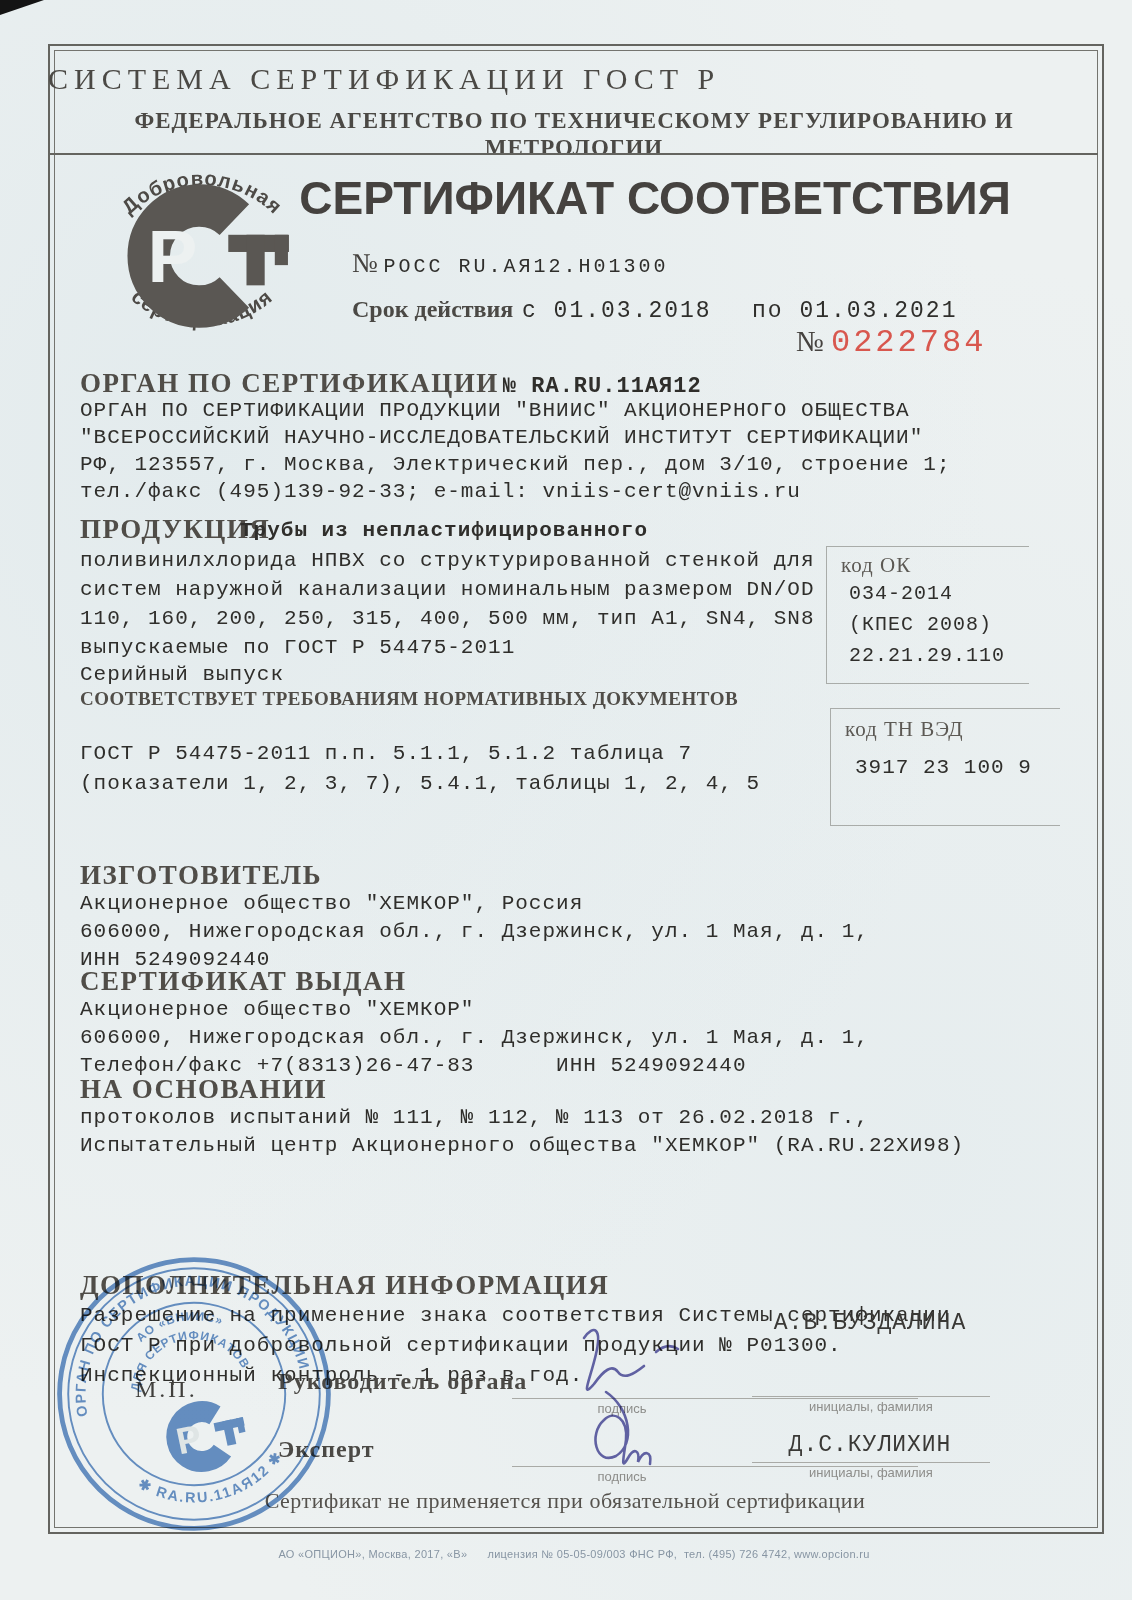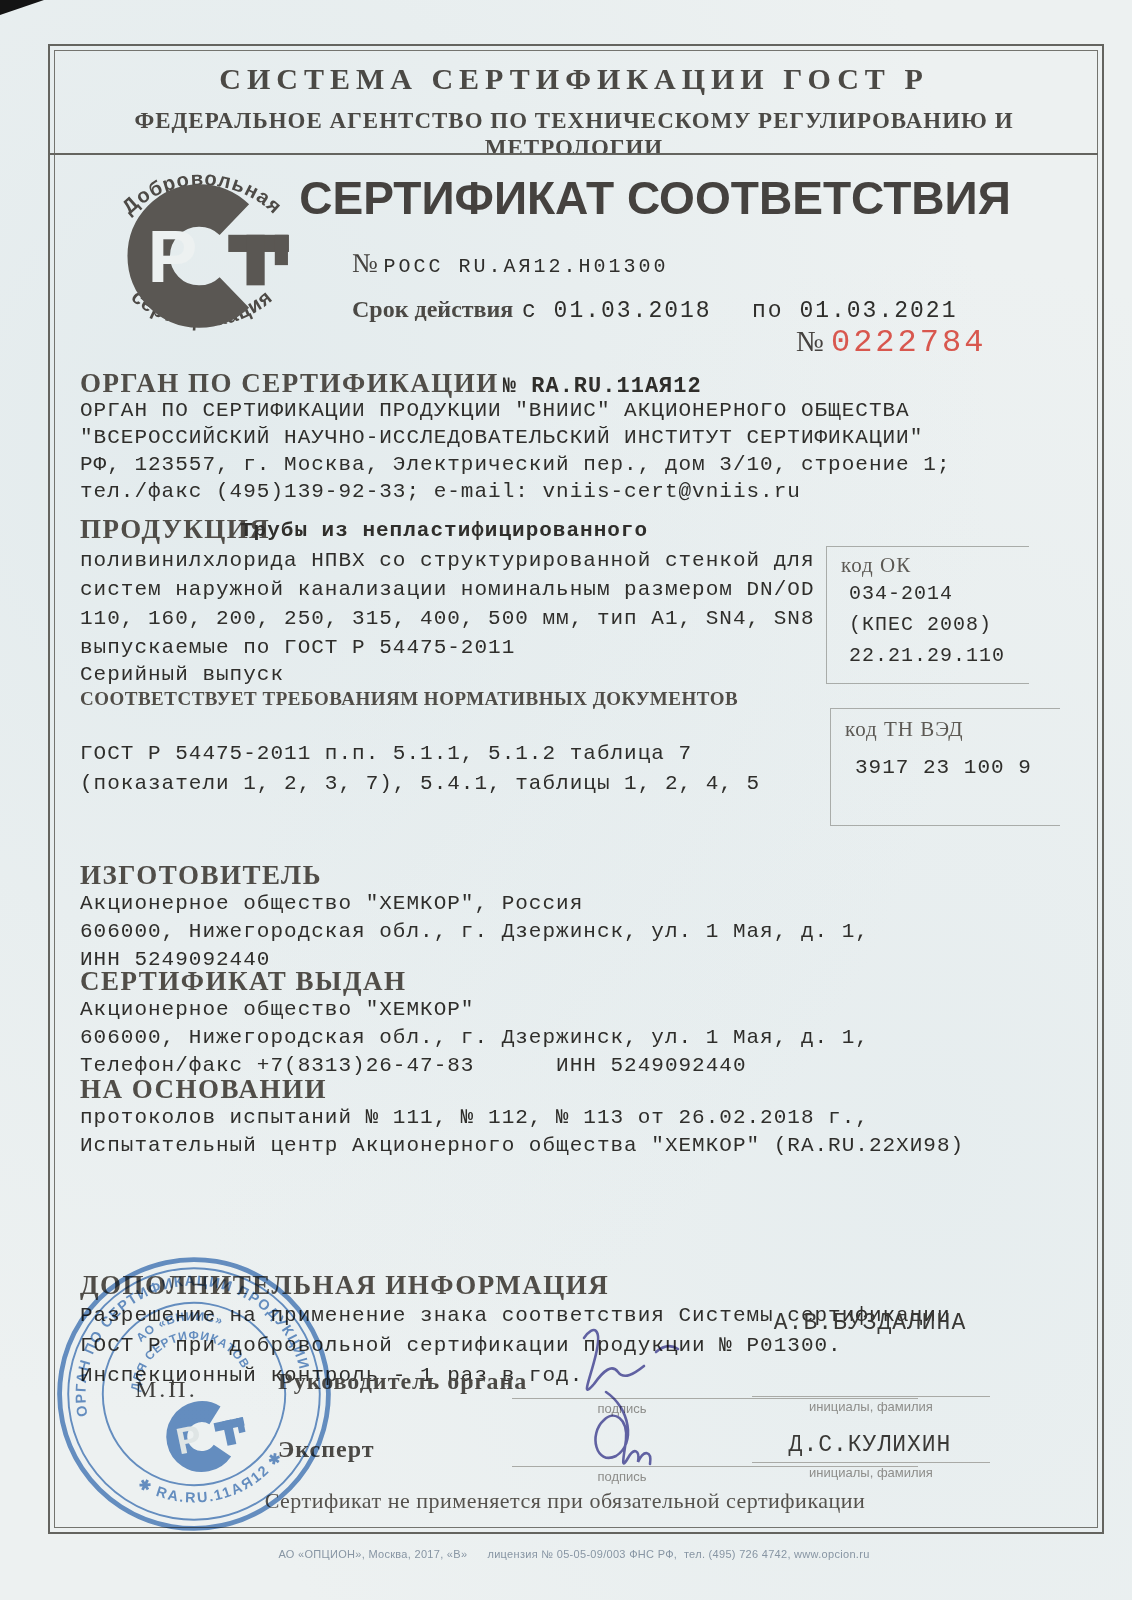--- a/index.html
+++ b/index.html
@@ -11,22 +11,22 @@
       radial-gradient(ellipse at 82% 72%, rgba(214,228,233,.30), transparent 55%),
       #edf1f1;}
   .abs{position:absolute;}
   .corner-artifact{left:0;top:0;width:44px;height:15px;background:#141414;
     clip-path:polygon(0 0,100% 0,0 100%);}
   
   .frame-outer{left:48px;top:44px;width:1052px;height:1486px;border:2px solid #64645f;}
   .frame-inner{position:absolute;left:4px;top:4px;right:4px;bottom:4px;border:1px solid #74746f;}
   .hdr-divider{left:50px;top:153px;width:1048px;height:0;border-top:2px solid #64645f;}
   
-  .h-line1{left:48px;top:62px;width:1052px;text-align:center;
-    font-weight:700;font-size:30px;letter-spacing:6px;color:#4b4945;}
+  .h-line1{left:48px;top:62px;width:1052px;text-align:left;
+    font-weight:400;font-size:30px;letter-spacing:6px;color:#4b4945;}
   .h-line2{left:48px;top:108px;width:1052px;text-align:center;
     font-weight:700;font-size:23px;letter-spacing:1px;color:#4b4945;transform:scaleY(1.04);}
   
   .doc-title{left:290px;top:170px;width:730px;text-align:center;
     font-family:"Liberation Sans",sans-serif;font-weight:700;font-size:47px;
     color:#45423f;letter-spacing:0px;transform:scaleX(.98);}
   .no-label{font-size:27px;color:#45423f;}
   .mono{font-family:"Liberation Mono",monospace;color:#2f2e2b;}
   .cert-no{left:352px;top:248px;font-size:23px;}
   .cert-no .val{font-size:20px;letter-spacing:3px;}

